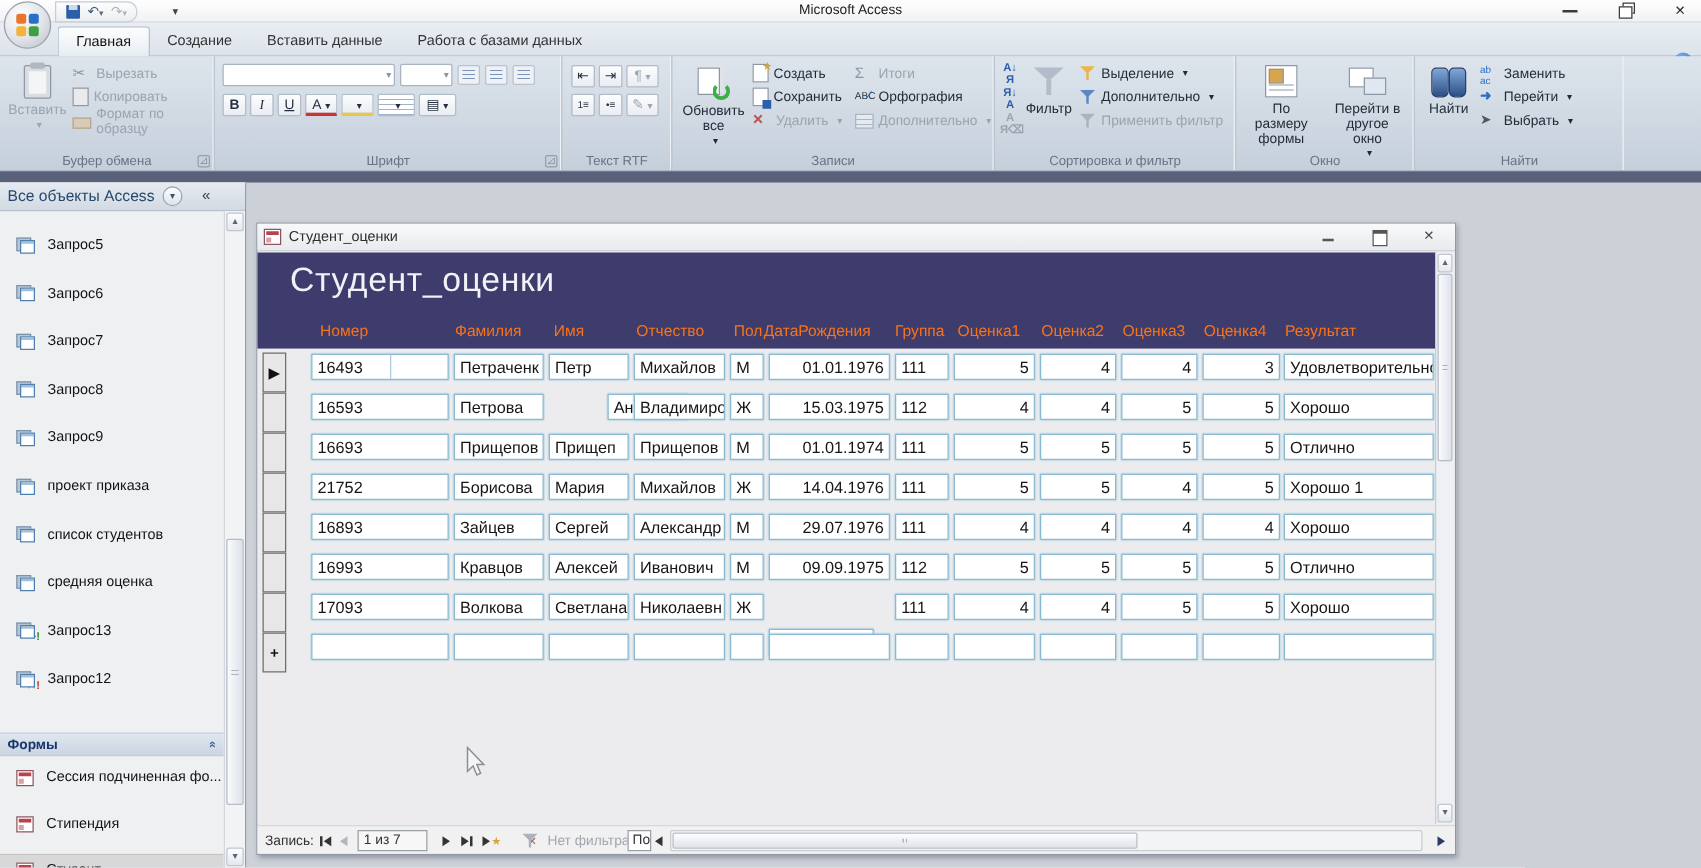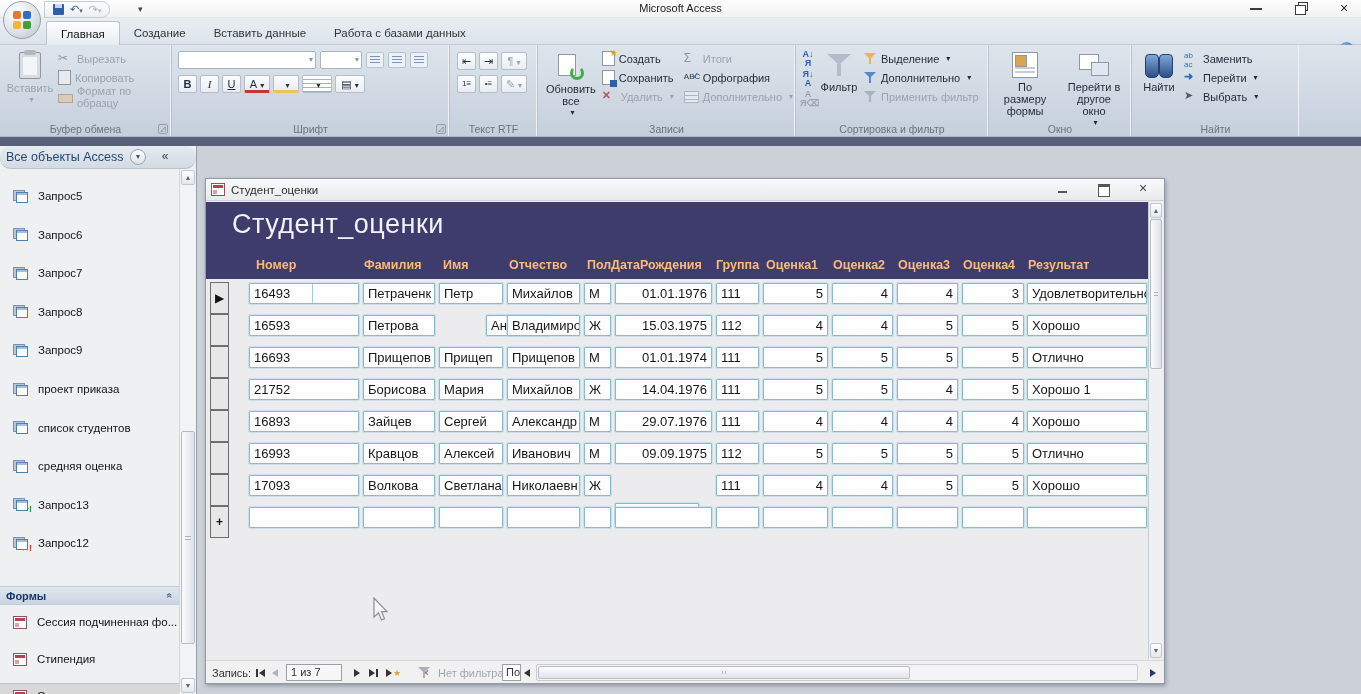--- a/index.html
+++ b/index.html
@@ -103,21 +103,21 @@
     background:repeating-linear-gradient(#7c93b5 0 1px, transparent 1px 3px); }
 
   
   .understrip { position:absolute; top:137px; left:0; right:0; height:9px; background:#58607a; }
 
   
   .navpane { position:absolute; top:146px; left:0; width:197px; bottom:0;
     background:#eef0f2; border-right:1px solid #989ea7; }
   .nav-header { position:absolute; top:0; left:0; right:0; height:23px;
     background:linear-gradient(#e6ebf1,#d2dae3); border-bottom:1px solid #bac3cd;
-    display:flex; align-items:center; font-size:12.5px; color:#26486f; padding-left:6px;border-radius:11px; }
+    display:flex; align-items:center; font-size:12.5px; color:#26486f; padding-left:6px; }
   .nav-header .ttl { flex:0 0 auto; }
   .nav-dd { position:absolute; right:50px; top:3px; width:16px; height:16px; border-radius:50%;
     background:linear-gradient(#fdfdfe,#dfe4ea); border:1px solid #9aa4b0; font-size:8px; color:#44506b;
     text-align:center; line-height:14px; }
   .nav-collapse { position:absolute; right:22px; top:2px; width:18px; height:18px; font-size:12px;
     color:#33415a; text-align:center; line-height:17px; }
   .nav-items { position:absolute; top:23px; left:0; right:17px; bottom:0; }
   .nav-item { position:absolute; left:0; right:0; height:24px; display:flex; align-items:center; font-size:11.5px; color:#141414; }
   .nav-item .ic { margin:0 10px 0 13px; }
   .nav-item.selected { background:#d8d8d8; box-shadow:inset 0 1px 0 #c4c4c4; }
@@ -147,21 +147,21 @@
   .fw-titlebar { position:absolute; top:0; left:0; right:0; height:22px;
     background:linear-gradient(#f8f9fb,#e8ebee); border-bottom:1px solid #cfd3d9;
     display:flex; align-items:center; font-size:11.5px; color:#2e2e2e; padding-left:5px; gap:6px; }
   .fw-controls { position:absolute; right:14px; top:3px; display:flex; gap:26px; align-items:center; }
   .fwc { width:14px; height:14px; position:relative; color:#555; }
   .fwc-min::after { content:""; position:absolute; left:2px; top:9px; width:9px; height:2px; background:#555; }
   .fwc-max::after { content:""; position:absolute; left:2px; top:2px; width:10px; height:9px; border:1px solid #555; border-top-width:3px; background:#fff; }
   .fwc-close { font-size:14px; line-height:13px; text-align:center; color:#444; }
   .fw-header { position:absolute; top:23px; left:0; width:943px; height:77px; background:#3e3b6d; }
   .fw-header .big { position:absolute; left:26px; top:7px; font-size:27px; color:#f1f1f6; letter-spacing:.5px; }
-  .colhead { position:absolute; bottom:7px; font-size:12.5px; color:#fdba74; white-space:nowrap;font-weight:bold; }
+  .colhead { position:absolute; bottom:7px; font-size:12.5px; color:#f97316; white-space:nowrap; }
   .fw-detail { position:absolute; top:100px; left:0; width:943px; bottom:24px; background:#ececee; overflow:hidden; }
   .rec-sel { position:absolute; left:4px; width:19px; height:32px; background:#e7e7e7; border:1px solid #6e6e6e; margin-top:-1px;
     font-size:12px; color:#111; text-align:center; line-height:30px; }
   .cellbox { position:absolute; height:21px; background:#fff; border:1px solid #8bb9cf; border-radius:1px;
     box-shadow:0 0 0 1px rgba(165,208,228,.45); font-size:13px; color:#161616; line-height:19px;
     padding:0 4px; white-space:nowrap; overflow:hidden; }
   .cellbox.num { text-align:right; }
   .inner-split { position:absolute; top:0; bottom:0; width:1px; background:#a7cbdc; }
   .fw-vscroll { position:absolute; top:23px; right:1px; width:15px; bottom:24px; background:#eef0f3; border-left:1px solid #c8ccd2; }
   .fw-recnav { position:absolute; left:0; right:0; bottom:0; height:23px; background:#f1f1f2;

